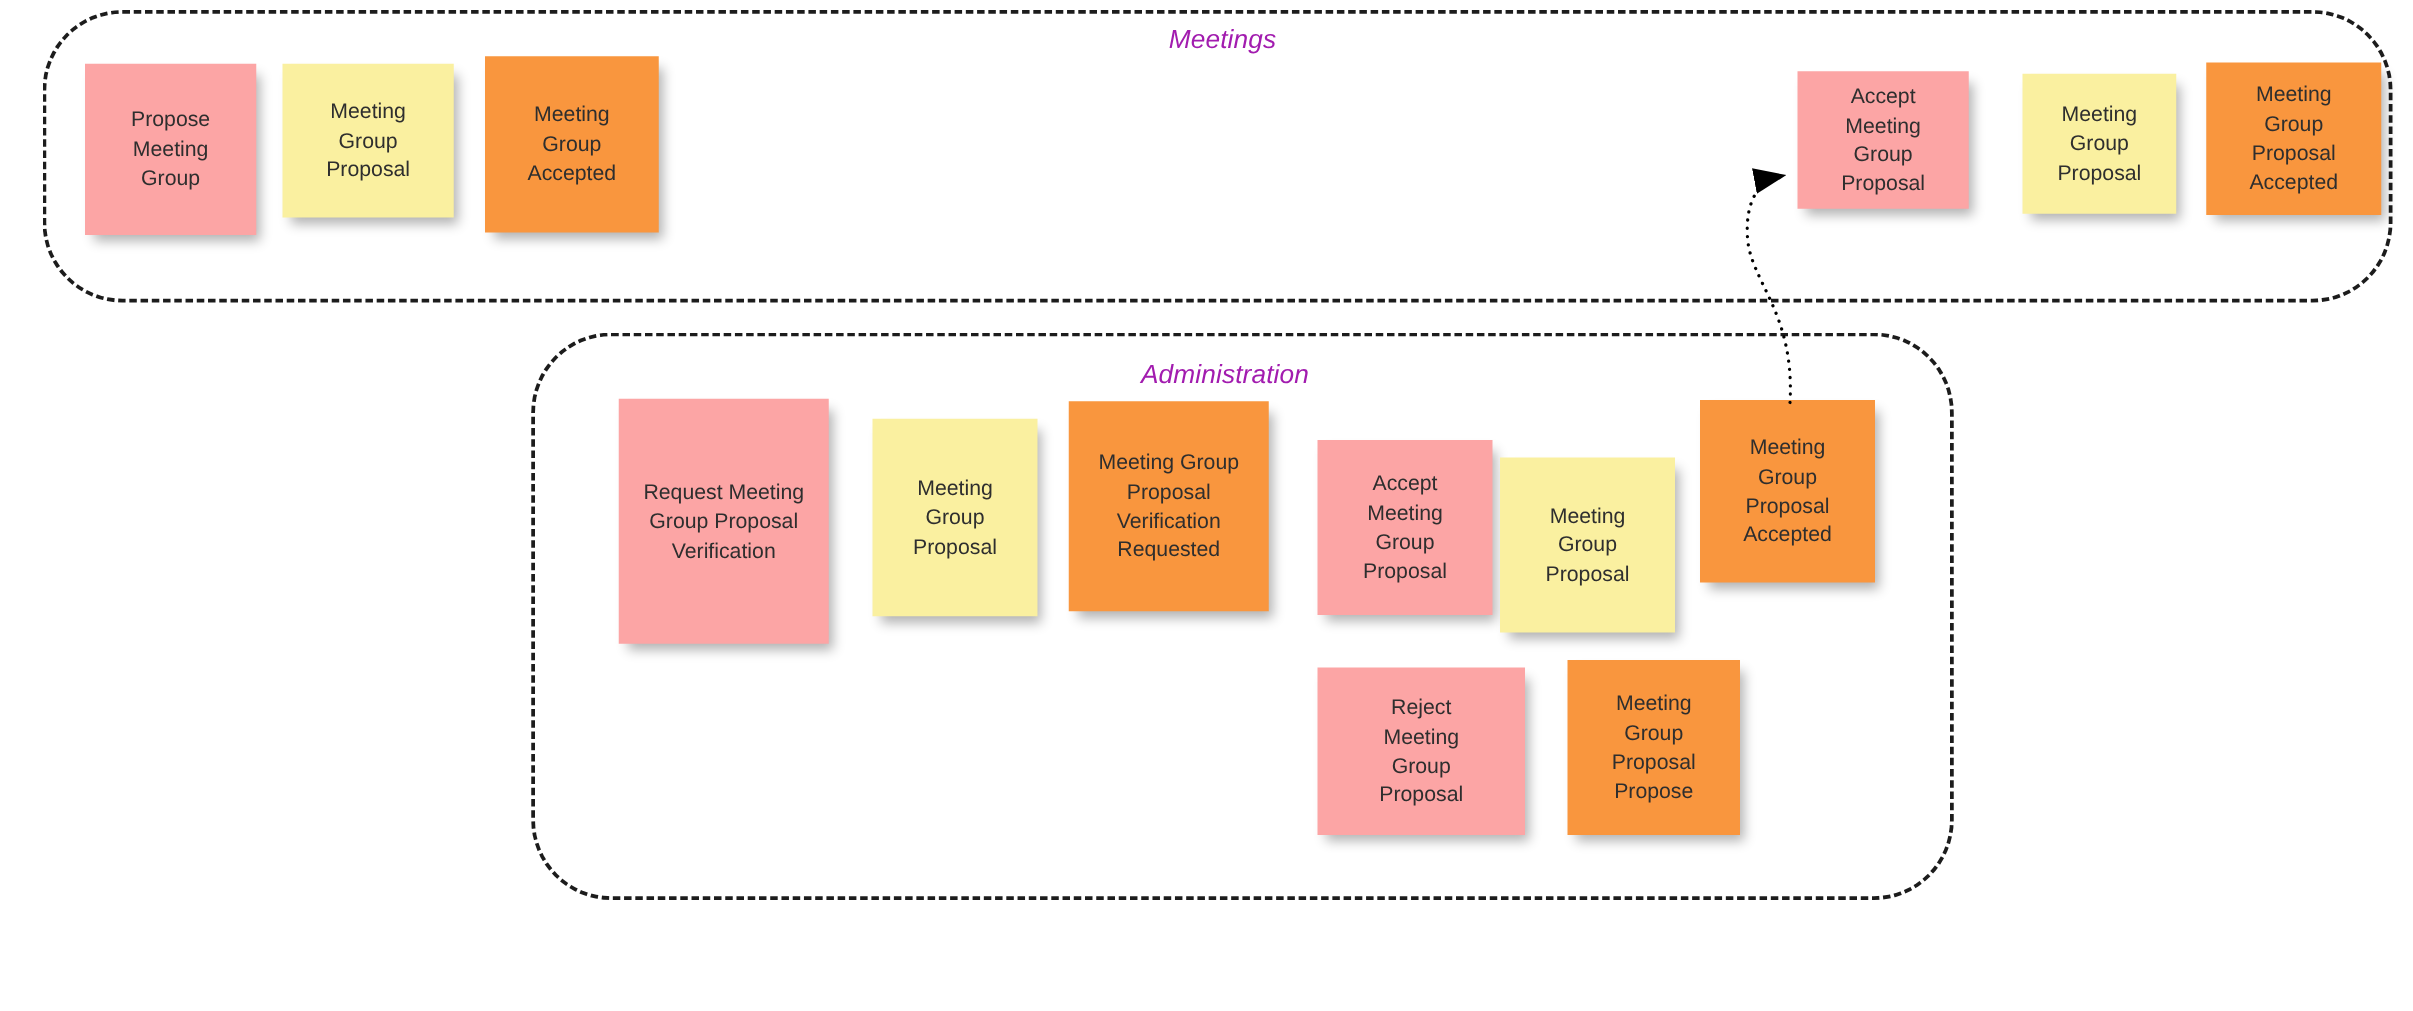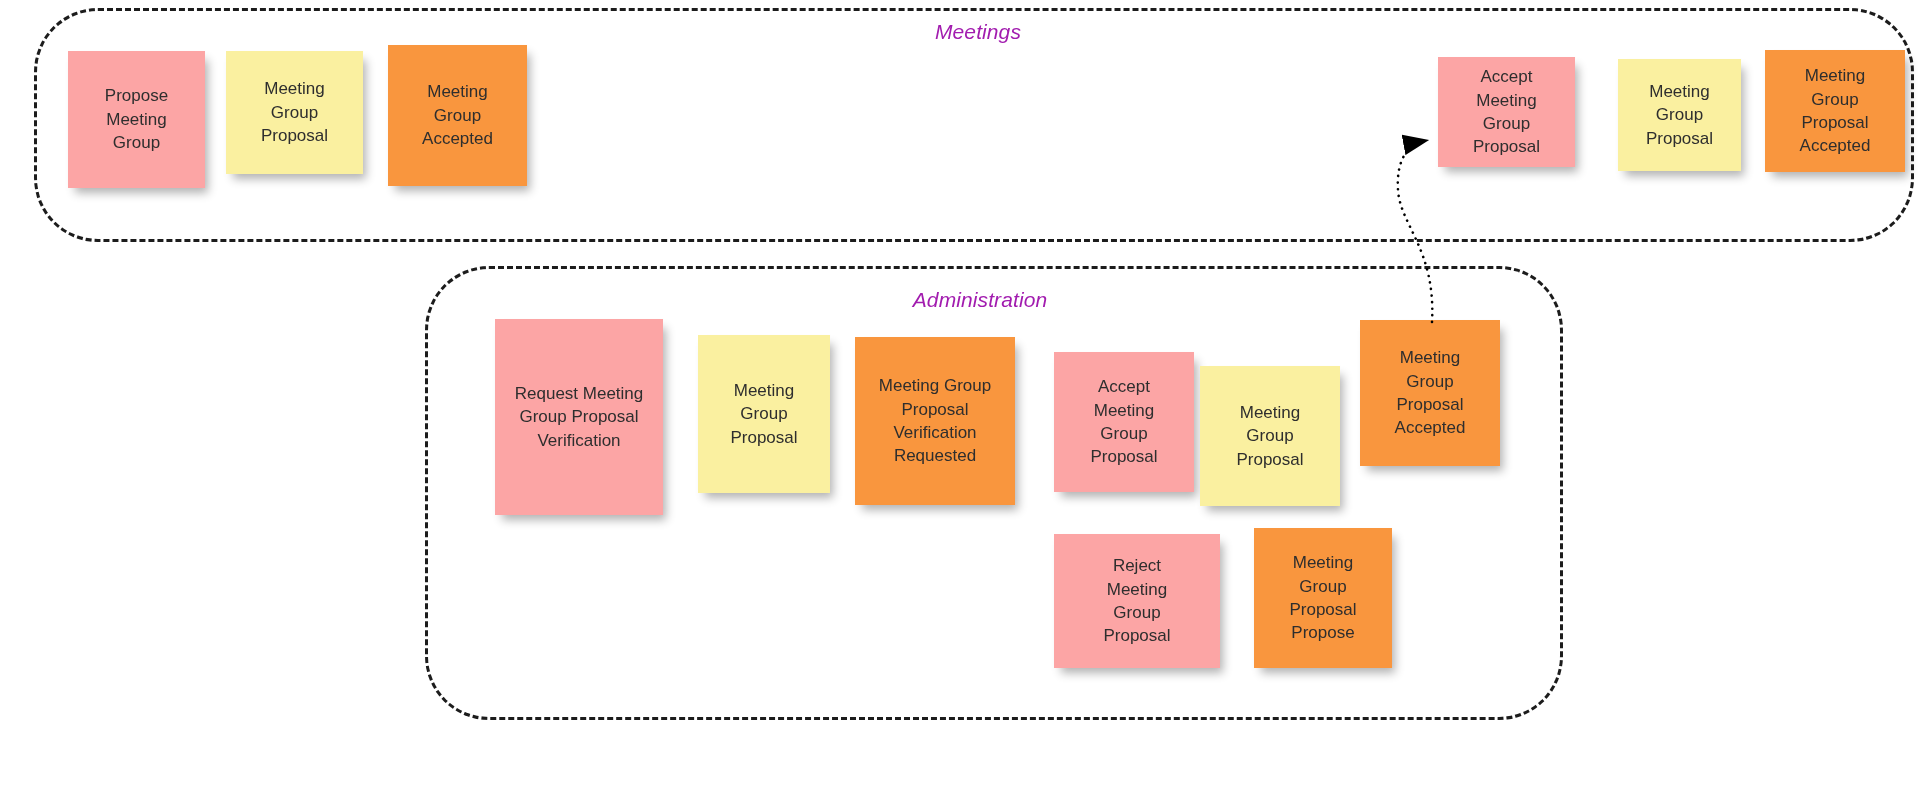--- a/index.html
+++ b/index.html
@@ -146,21 +146,21 @@
   </div>
 
   <div class="sticky agg" style="left:698px; top:335px; width:132px; height:158px;">
     <div>
       <span>Meeting</span>
       <span>Group</span>
       <span>Proposal</span>
     </div>
   </div>
 
-  <div class="sticky evt" style="left:855px; top:337px; width:160px; height:168px;">
+  <div class="sticky evt" style="left:855px; top:321px; width:160px; height:168px;">
     <div>
       <span>Meeting Group</span>
       <span>Proposal</span>
       <span>Verification</span>
       <span>Requested</span>
     </div>
   </div>
 
   <div class="sticky cmd" style="left:1054px; top:352px; width:140px; height:140px;">
     <div>

